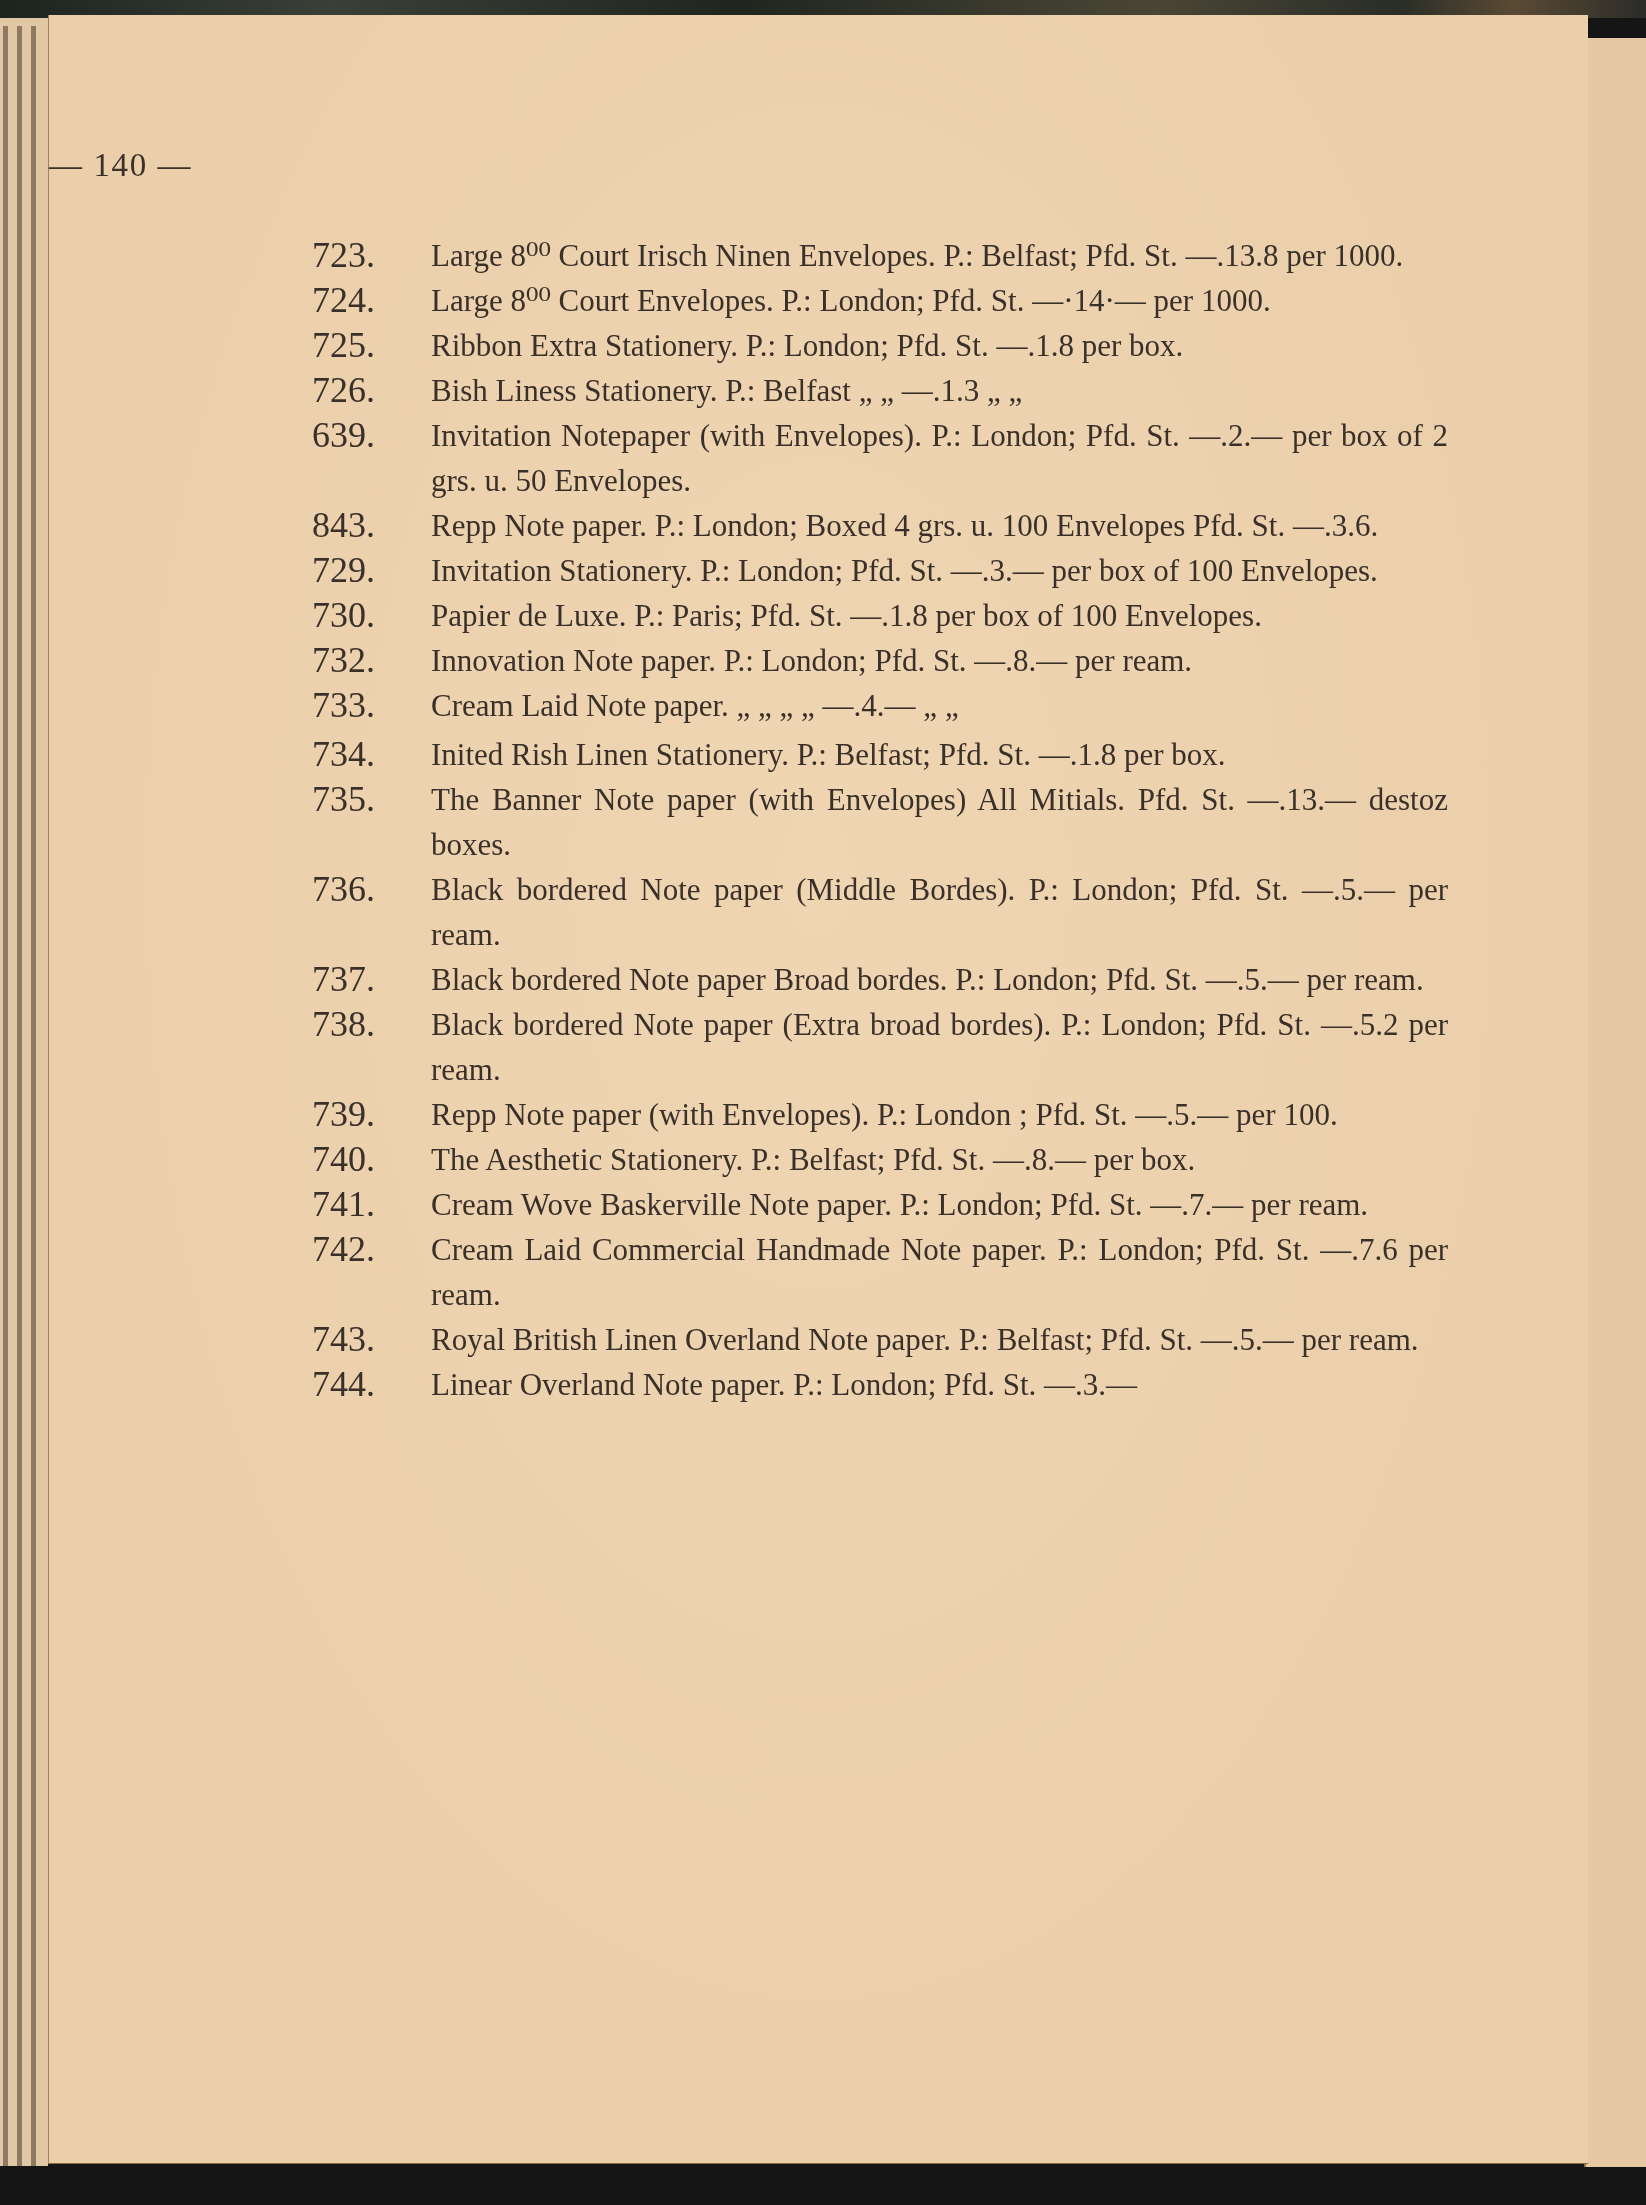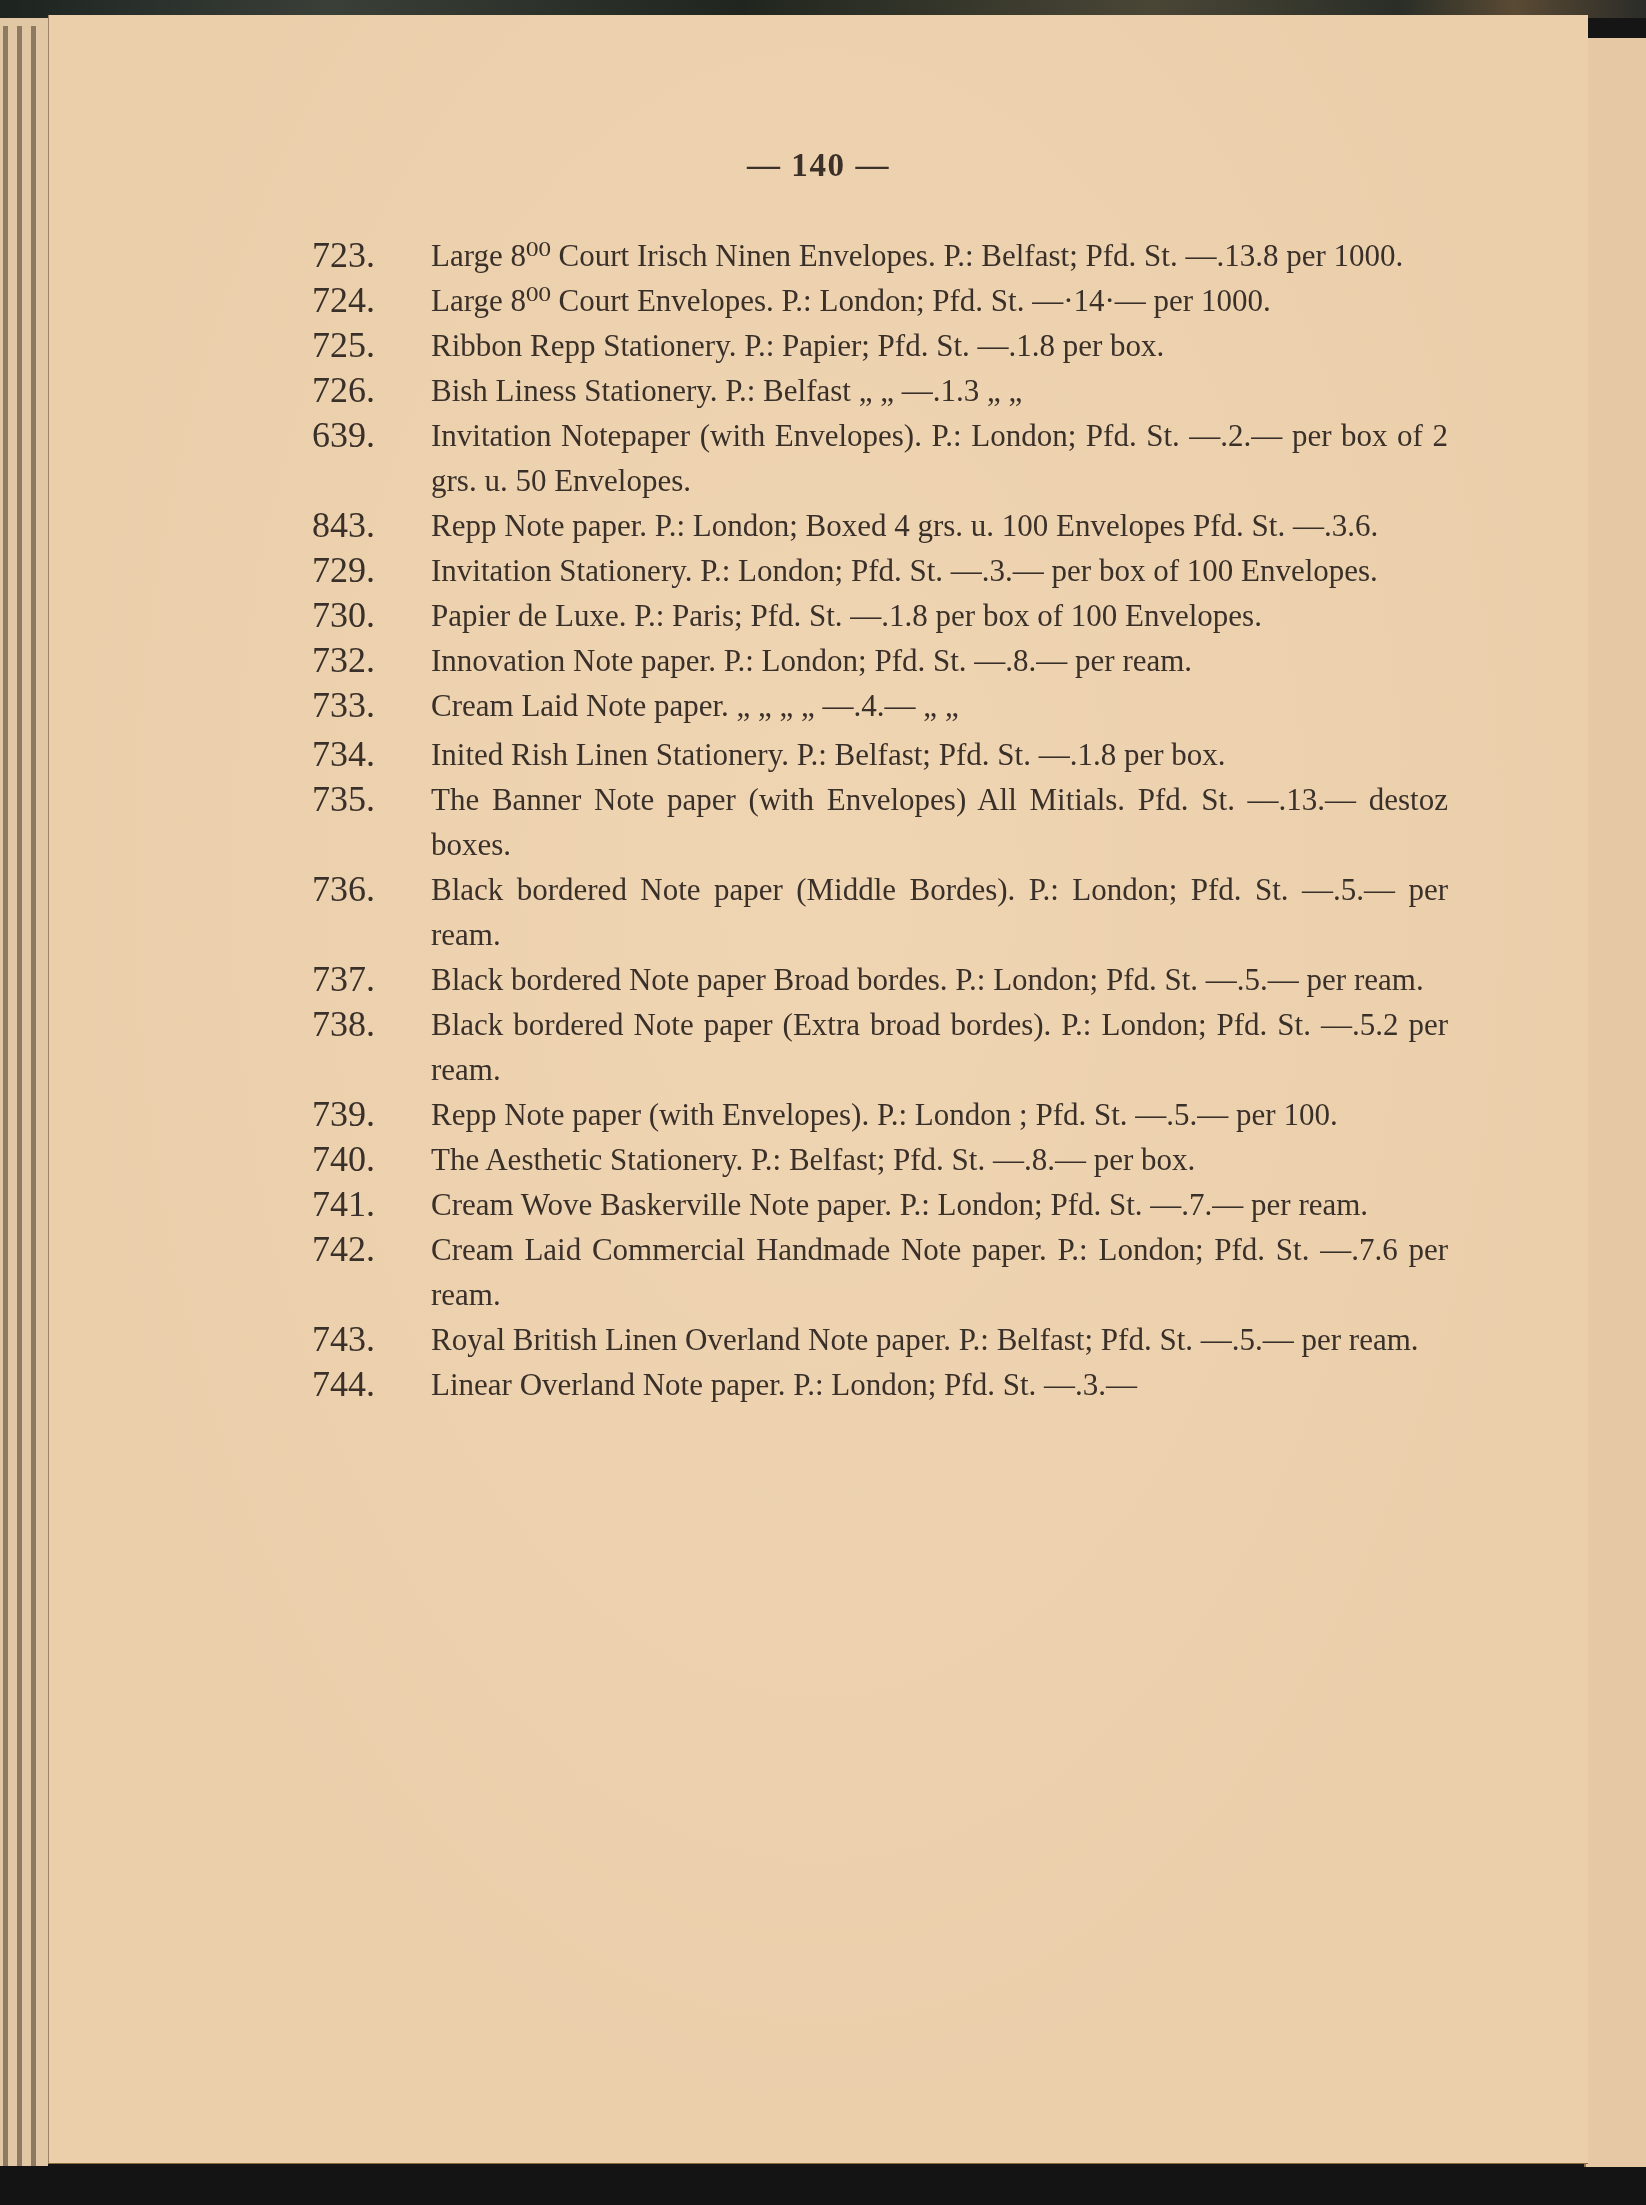--- a/index.html
+++ b/index.html
@@ -53,25 +53,24 @@
       position: absolute;
       left: 1584px; top: 38px;
       width: 63px; height: 2129px;
       background: #e6c9a4;
       border-left: 2.5px solid #8f7350;
     }
     .page-number {
       position: absolute;
       left: 0; right: 0;
       top: 132px;
-      text-align: center;
+      text-align: left;
       font-size: 33px;
       color: #3b3129;
       letter-spacing: 1.6px;
-      font-weight: bold;
     }
     .entries {
       position: absolute;
       left: 263px;
       top: 218px;
       width: 1136px;
       color: #3a302a;
       font-size: 31px;
       line-height: 45px;
     }
@@ -111,21 +110,21 @@
     <div class="entry">
       <span class="entry-num">723.</span>
       <span class="entry-text">Large 8⁰⁰ Court Irisch Ninen Envelopes. P.: Belfast; Pfd. St. —.13.8 per 1000.</span>
     </div>
     <div class="entry">
       <span class="entry-num">724.</span>
       <span class="entry-text">Large 8⁰⁰ Court Envelopes. P.: London; Pfd. St. —·14·— per 1000.</span>
     </div>
     <div class="entry">
       <span class="entry-num">725.</span>
-      <span class="entry-text">Ribbon Repp Stationery. P.: Papier; Pfd. St. —.1.8 per box.</span>
+      <span class="entry-text">Ribbon Extra Stationery. P.: London; Pfd. St. —.1.8 per box.</span>
     </div>
     <div class="entry">
       <span class="entry-num">726.</span>
       <span class="entry-text">Bish Liness Stationery. P.: Belfast „ „ —.1.3 „ „</span>
     </div>
     <div class="entry">
       <span class="entry-num">639.</span>
       <span class="entry-text">Invitation Notepaper (with Envelopes). P.: London; Pfd. St. —.2.— per box of 2 grs. u. 50 Envelopes.</span>
     </div>
     <div class="entry">

